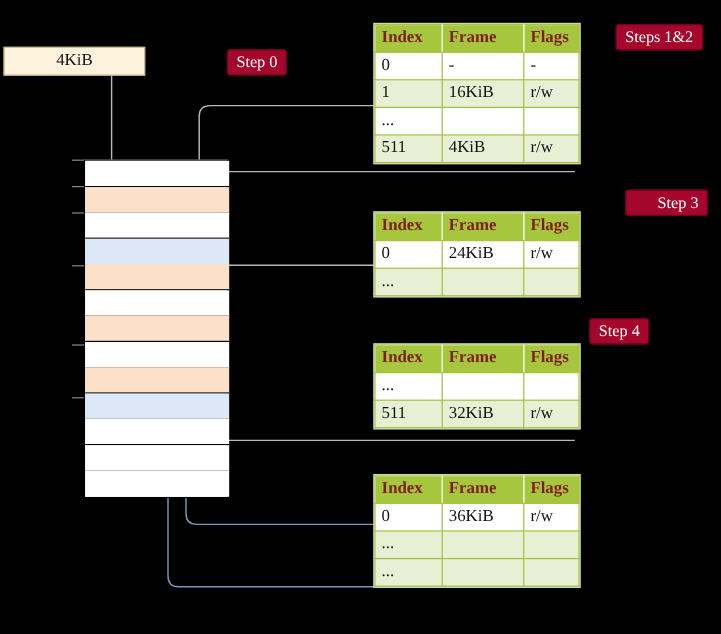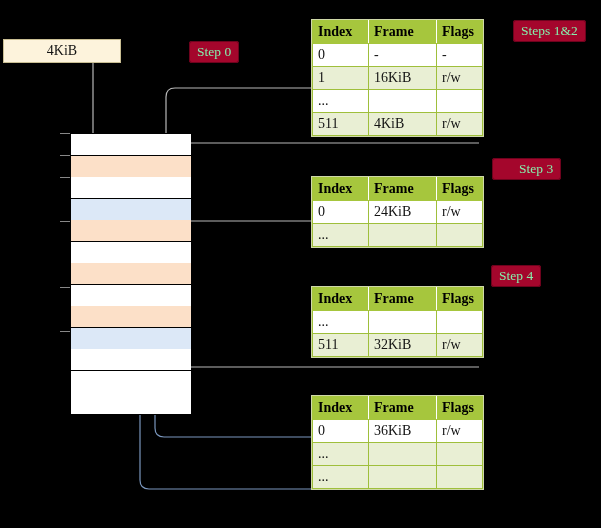--- a/index.html
+++ b/index.html
@@ -9,21 +9,21 @@
 
   
   svg.wires{position:absolute;left:0;top:0;width:601px;height:528px;}
 
   
   .srcbox{position:absolute;background:#FDF3DC;border:1px solid #C9BE93;
           display:flex;align-items:center;justify-content:center;
           font-size:14px;color:#111;}
 
   
-  .badge{position:absolute;background:#A4062C;color:#86efac;border-radius:3px;
+  .badge{position:absolute;background:#A4062C;color:#ffffff;border-radius:3px;
          display:flex;align-items:center;justify-content:center;
          font-size:13.5px;line-height:1;padding:4px 8px;
          box-shadow:0 0 0 1px #6e021d inset;white-space:nowrap;}
 
   
   .memcol{position:absolute;left:70px;top:133px;width:120px;height:282px;
           border:1px solid #000;box-sizing:border-box;background:#fff;}
   .memrow{position:absolute;left:0;width:120px;height:22px;
           border-bottom:1px solid #000;box-sizing:border-box;}
   .memrow.last{border-bottom:none;}
@@ -31,21 +31,21 @@
   .memrow.blue{background:#DCE8F7;}
   .memrow.white{background:#ffffff;}
   .tick{position:absolute;left:60px;width:11px;height:1px;background:#888;}
 
   
   .ptable{position:absolute;border-collapse:collapse;
           box-shadow:0 0 0 1px #cfd8a8;background:#fff;}
   .ptable td,.ptable th{border:1px solid #9FBF3B;padding:1px 5px;
           font-size:14px;height:23px;box-sizing:border-box;
           text-align:left;vertical-align:middle;font-weight:normal;}
-  .ptable th{background:#A6C63D;color:#000000;font-weight:bold;
+  .ptable th{background:#A6C63D;color:#7f1d1d;font-weight:bold;
           border-color:#A6C63D;border-right-color:#fff;}
   .ptable th.lastcol{border-right-color:#A6C63D;}
   .ptable tr.alt td{background:#E9EFD4;}
   .ptable tr.plain td{background:#ffffff;}
   .ptable td.hl{background:#FAF8A8;}
   .c-idx{width:56px;}
   .c-frm{width:68px;}
   .c-flg{width:46px;}
 </style>
 </head>
@@ -92,21 +92,21 @@
       <path d="M140,300 L140,222" marker-end="url(#ablue)"></path>
     </g>
   </svg>
 
   <div class="srcbox" style="left:3px;top:39px;width:116px;height:22px;">
     <span>4KiB</span>
   </div>
 
   <div class="badge" style="left:189px;top:41px;">Step 0</div>
   <div class="badge" style="left:513px;top:20px;">Steps 1&amp;2</div>
-  <div class="badge" style="left:492px;top:158px;padding-left:27px;">Step 3</div>
+  <div class="badge" style="left:521px;top:158px;padding-left:27px;">Step 3</div>
   <div class="badge" style="left:491px;top:265px;">Step 4</div>
 
   <div class="tick" style="top:133px;"></div>
   <div class="tick" style="top:155px;"></div>
   <div class="tick" style="top:177px;"></div>
   <div class="tick" style="top:221px;"></div>
   <div class="tick" style="top:287px;"></div>
   <div class="tick" style="top:331px;"></div>
 
   <div class="memcol" id="memcol">

